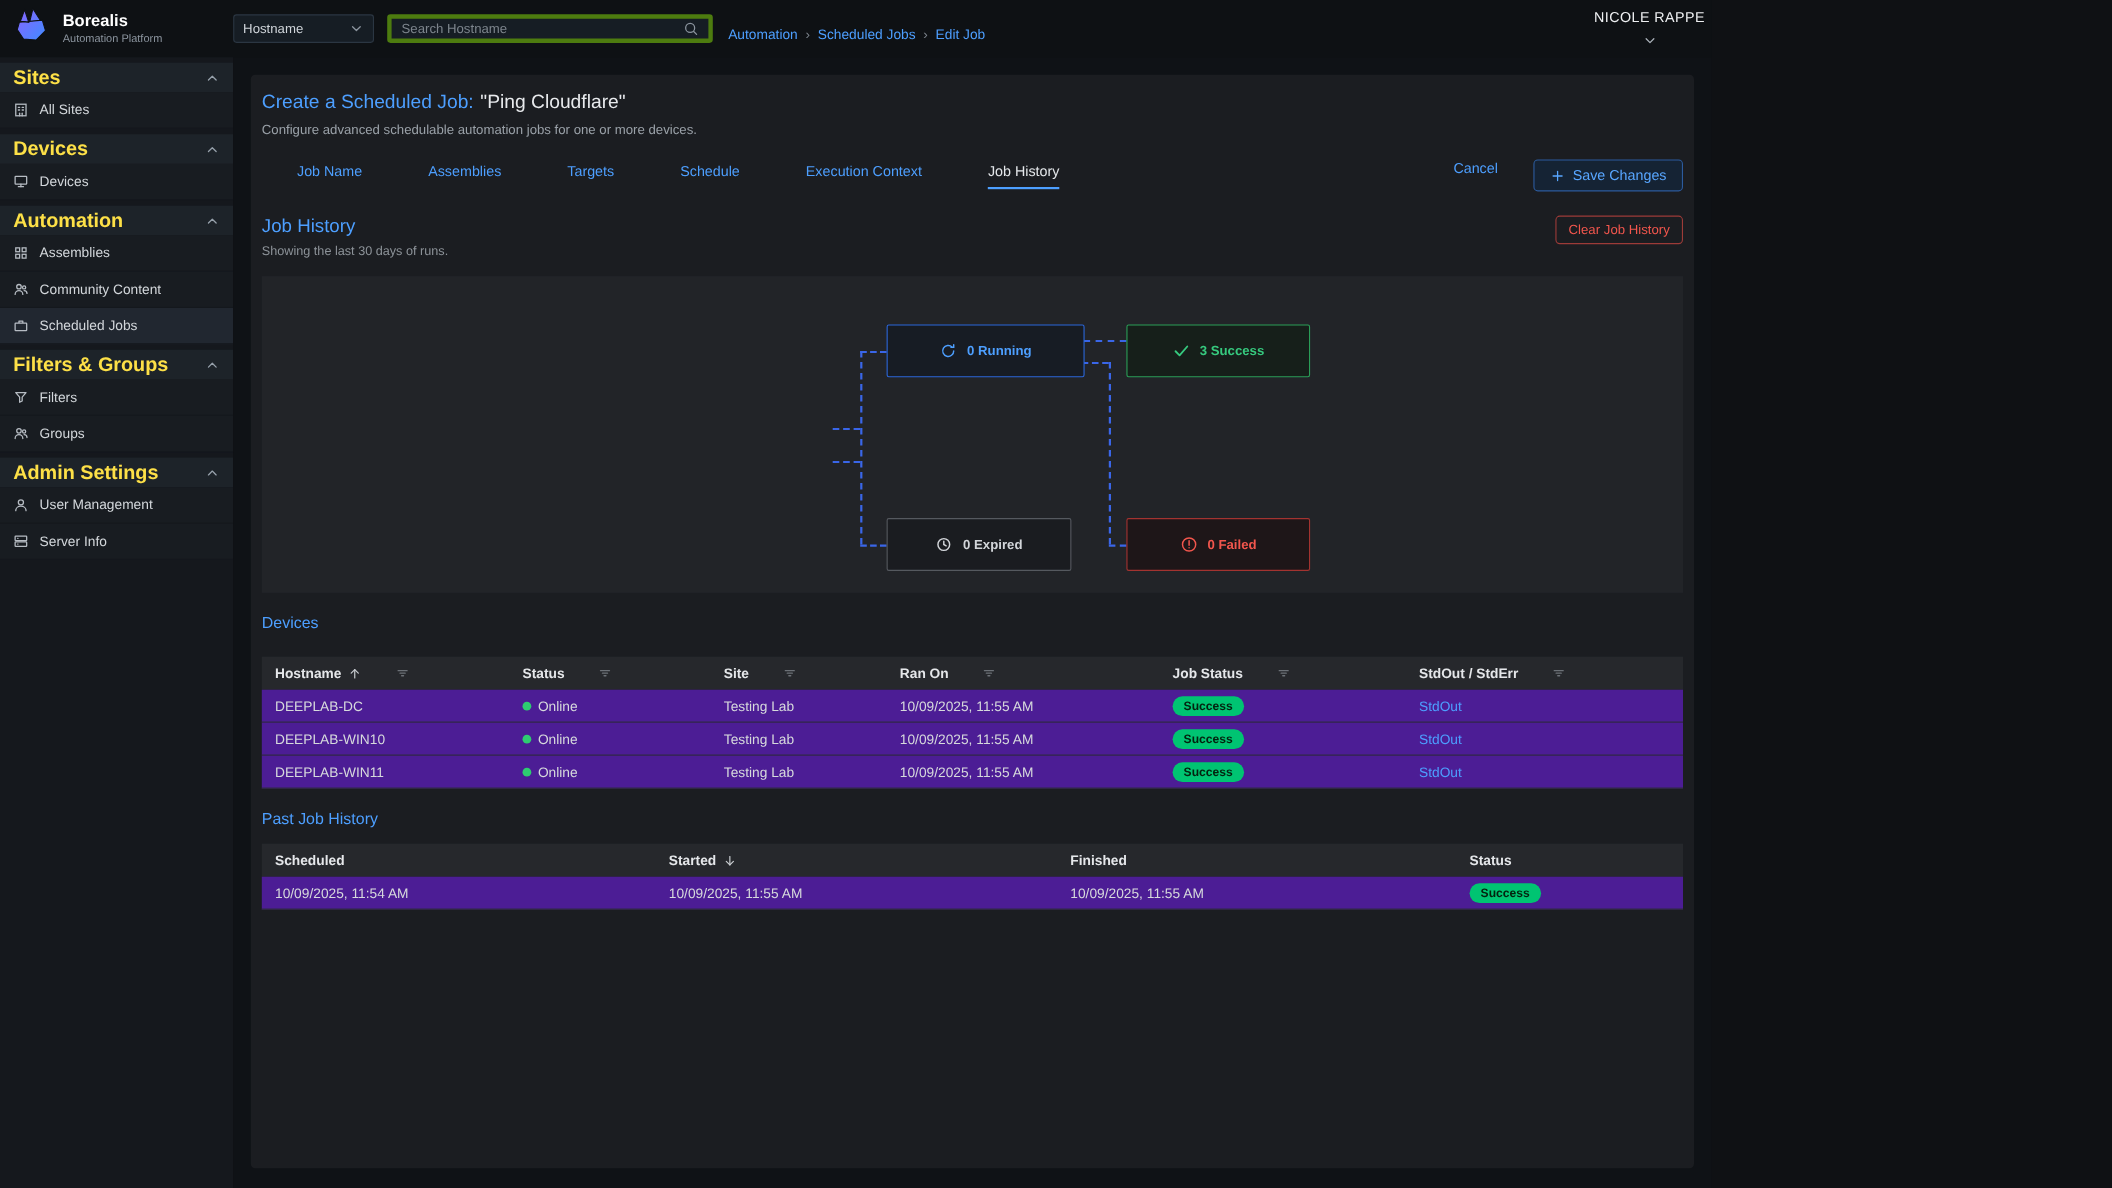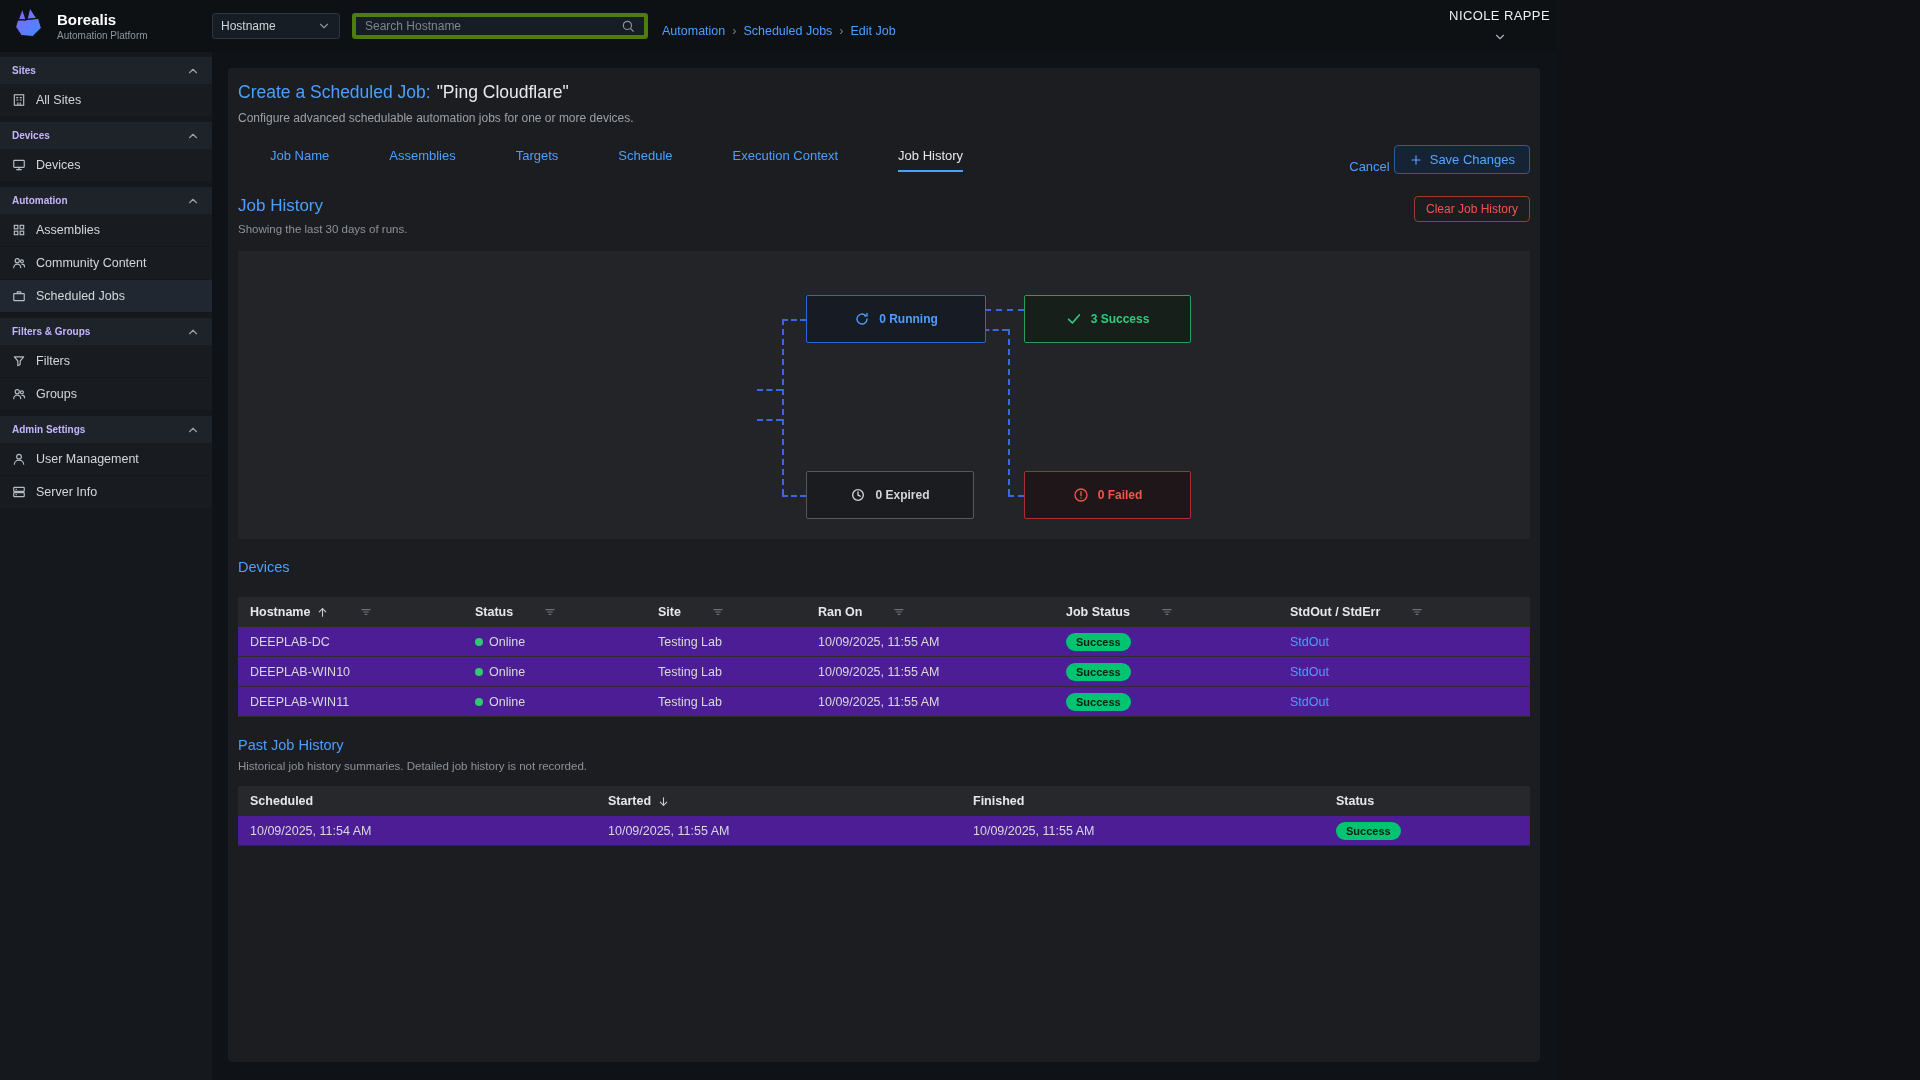--- a/index.html
+++ b/index.html
@@ -25,40 +25,40 @@
   .breadcrumb { margin-left:14px; margin-top:10px; font-size:12.5px; display:flex; align-items:center; gap:7px; }
   .breadcrumb .crumb { color:#4d9fff; cursor:pointer; }
   .breadcrumb .sep { color:#7a828a; }
   .user-menu { margin-left:auto; display:flex; align-items:center; gap:7px; font-size:13px; color:#edeff1;
     letter-spacing:0.4px; padding-right:6px; cursor:pointer;flex-direction:column; }
   .user-menu .ic { color:#aab2ba; }
 
   
   .sidebar { position:absolute; left:0; top:52px; width:212px; bottom:0; background:#15181d; }
   .sec-header { height:27px; margin-top:5px; background:#1d2329; display:flex; align-items:center;
-    padding:0 12px; color:#c4b5fd; font-size:10px; font-weight:700; cursor:pointer; }
+    padding:0 12px; color:#fde047; font-size:18px; font-weight:700; cursor:pointer; }
   .sec-header .ic { margin-left:auto; color:#97a1ab; }
   .side-item { height:33px; display:flex; align-items:center; gap:10px; padding:0 12px; font-size:12.5px;
     color:#d3d7db; background:#181c21; border-bottom:1px solid #141categories, 8:1d; border-bottom:1px solid #14181d; cursor:pointer; }
   .side-item .ic { color:#b6bcc3; }
   .side-item.active { background:#212730; }
 
   
   .main { position:absolute; left:212px; top:52px; right:0; bottom:0; background:#0f1216; padding:16px 16px 0 16px; }
   .panel { background:#1b1d21; border-radius:4px; padding:14px 10px 14px 10px; min-height:994px; }
 
   .page-title { font-size:17.5px; font-weight:500; }
   .page-title .tp { color:#4d9fff; }
   .page-title .tn { color:#e8eaed; margin-left:6px; }
   .page-sub { margin-top:8px; font-size:12px; color:#9aa1a8; }
 
   .tabs-row { margin-top:20px; display:flex; align-items:center; }
   .tab { margin-right:28px; font-size:13px; color:#4d9fff; padding-bottom:7px; cursor:pointer; border-bottom:2px solid transparent;margin-left:32px; }
   .tab.active { color:#e4e7ea; border-bottom-color:#4d9fff; }
-  .actions { margin-left:auto; display:flex; align-items:flex-end; gap:4px; }
+  .actions { margin-left:auto; display:flex; align-items:flex-start; gap:32px; }
   .cancel { color:#4d9fff; font-size:13px; cursor:pointer; }
   .save-btn { display:flex; gap:7px; align-items:center; border:1px solid #2c5b9d; color:#58a6ff;
     background:#152334; font-size:13px; padding:6px 14px; border-radius:4px; cursor:pointer;
     font-family:"Liberation Sans", sans-serif; }
   .save-btn .ic { color:#58a6ff; }
 
   .jh-row { margin-top:22px; display:flex; align-items:flex-start; }
   .h-blue-lg { font-size:17px; color:#4d9fff; font-weight:500; }
   .h-sub { margin-top:7px; font-size:11.5px; color:#8d9399; }
   .clear-btn { margin-left:auto; border:1px solid #9d3b38; color:#f2564d; background:transparent;
@@ -504,21 +504,20 @@
             </div>
             <div class="cell">
               <span class="link">StdOut</span>
             </div>
           </div>
         </div>
       </div>
 
       <div class="sec-block">
         <div class="h-blue-md">Past Job History</div>
-        <div class="h-sub">Historical job history summaries. Detailed job history is not recorded.</div>
 
         <div class="table past-table">
           <div class="t-head past-cols">
             <div class="cell first">
               <span>Scheduled</span>
             </div>
             <div class="cell">
               <span>Started</span>
               <svg class="hd-sort" viewBox="0 0 24 24">
                   <use href="#i-arrow-down"></use>

